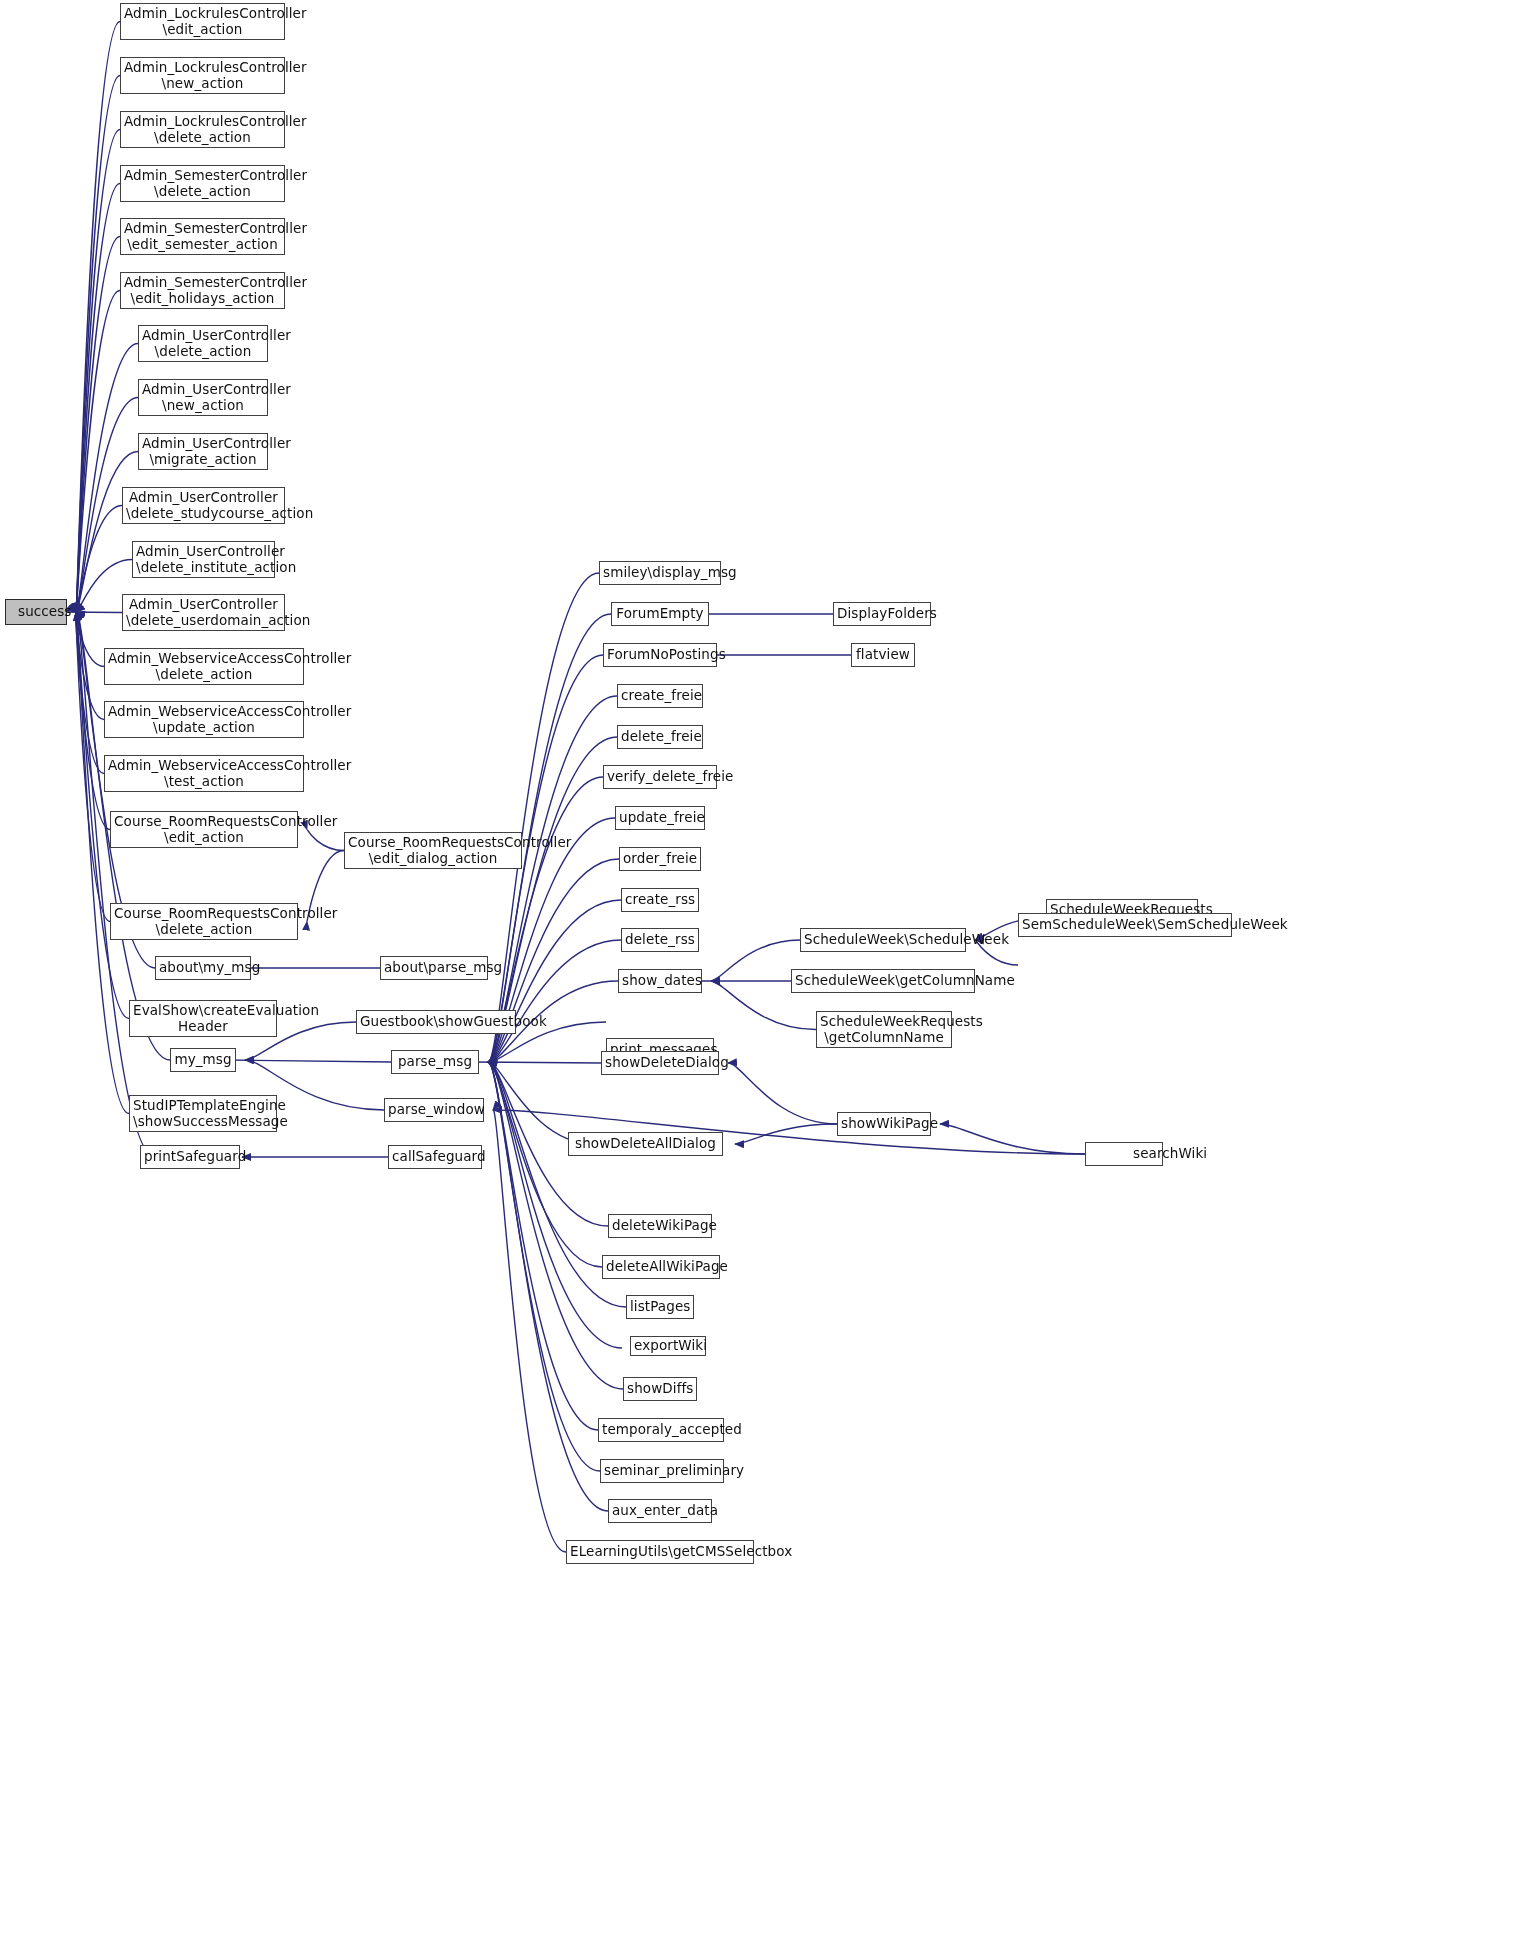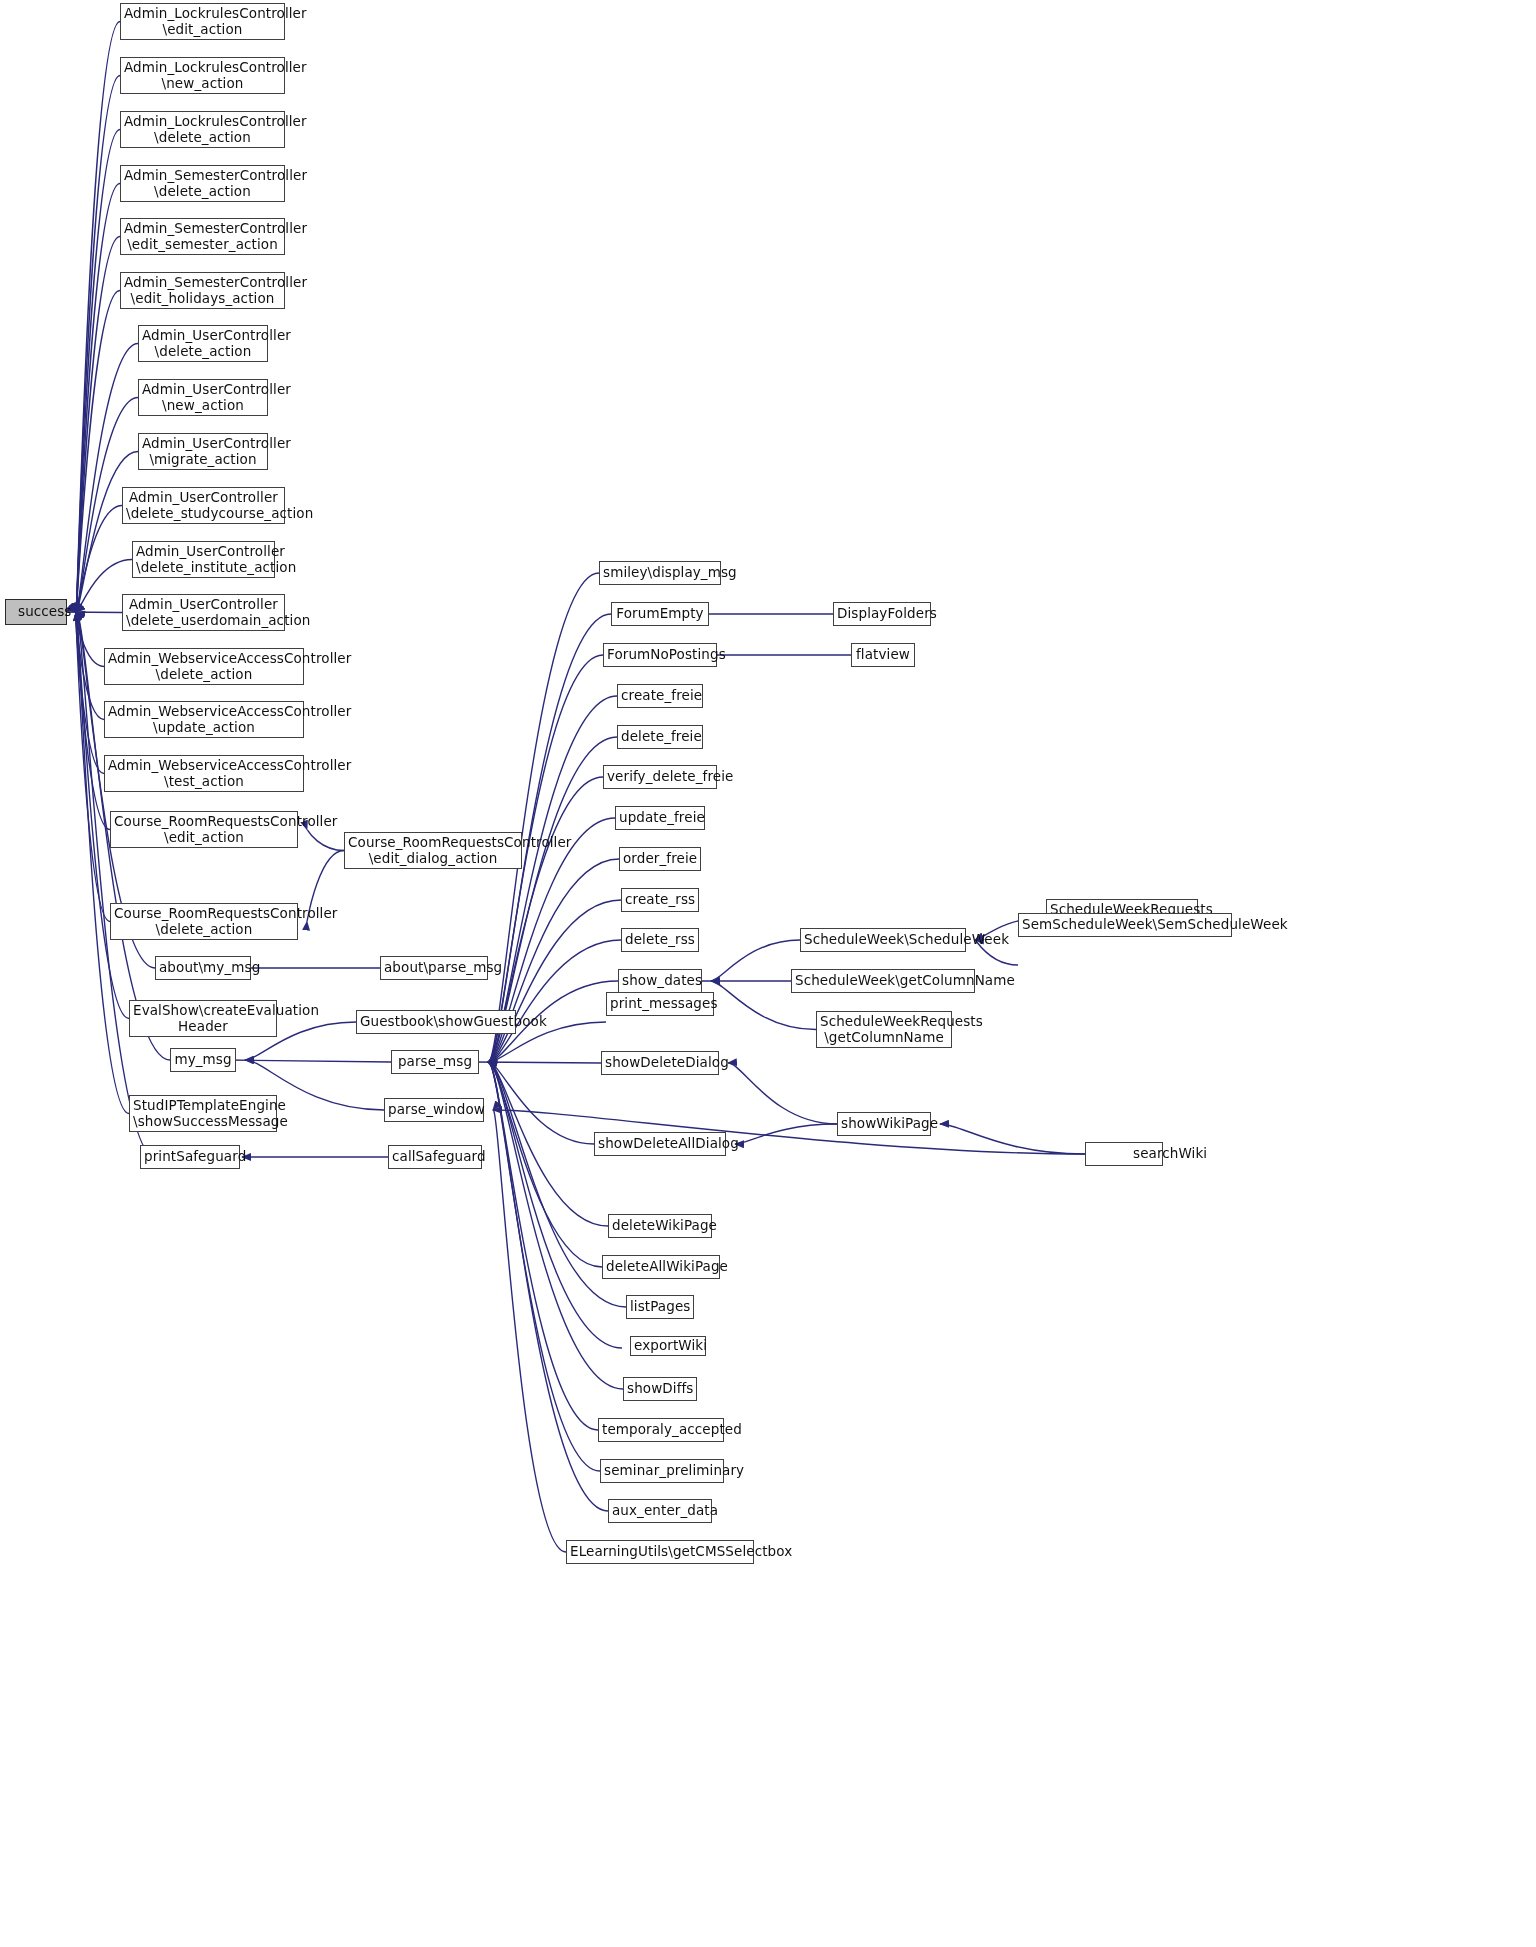--- a/index.html
+++ b/index.html
@@ -155,23 +155,23 @@
       <div class="node" style="left: 611px; top: 602px; width: 98px; height: 24px;"><span>ForumEmpty</span></div>
       <div class="node" style="left: 603px; top: 643px; width: 114px; height: 24px;"><span>ForumNoPostings</span></div>
       <div class="node" style="left: 617px; top: 684px; width: 86px; height: 24px;"><span>create_freie</span></div>
       <div class="node" style="left: 617px; top: 725px; width: 86px; height: 24px;"><span>delete_freie</span></div>
       <div class="node" style="left: 603px; top: 765px; width: 114px; height: 24px;"><span>verify_delete_freie</span></div>
       <div class="node" style="left: 615px; top: 806px; width: 90px; height: 24px;"><span>update_freie</span></div>
       <div class="node" style="left: 619px; top: 847px; width: 82px; height: 24px;"><span>order_freie</span></div>
       <div class="node" style="left: 621px; top: 888px; width: 78px; height: 24px;"><span>create_rss</span></div>
       <div class="node" style="left: 621px; top: 928px; width: 78px; height: 24px;"><span>delete_rss</span></div>
       <div class="node" style="left: 618px; top: 969px; width: 84px; height: 24px;"><span>show_dates</span></div>
-      <div class="node" style="left: 606px; top: 992px; width: 108px; height: 24px;"><span>print_messages</span></div>
+      <div class="node" style="left: 606px; top: 1038px; width: 108px; height: 24px;"><span>print_messages</span></div>
       <div class="node" style="left: 601px; top: 1051px; width: 118px; height: 24px;"><span>showDeleteDialog</span></div>
-      <div class="node" style="left: 594px; top: 1132px; width: 132px; height: 24px;"><span>showDeleteAllDialog</span></div>
+      <div class="node" style="left: 568px; top: 1132px; width: 155px; height: 24px;"><span>showDeleteAllDialog</span></div>
       <div class="node" style="left: 608px; top: 1214px; width: 104px; height: 24px;"><span>deleteWikiPage</span></div>
       <div class="node" style="left: 602px; top: 1255px; width: 118px; height: 24px;"><span>deleteAllWikiPage</span></div>
       <div class="node" style="left: 626px; top: 1295px; width: 68px; height: 24px;"><span>listPages</span></div>
       <div class="node" style="left: 622px; top: 1336px; width: 76px; height: 20px; margin-left: 8px;"><span>exportWiki</span></div>
       <div class="node" style="left: 623px; top: 1377px; width: 74px; height: 24px;"><span>showDiffs</span></div>
       <div class="node" style="left: 598px; top: 1418px; width: 126px; height: 24px;"><span>temporaly_accepted</span></div>
       <div class="node" style="left: 600px; top: 1459px; width: 124px; height: 24px;"><span>seminar_preliminary</span></div>
       <div class="node" style="left: 608px; top: 1499px; width: 104px; height: 24px;"><span>aux_enter_data</span></div>
       <div class="node" style="left: 566px; top: 1540px; width: 188px; height: 24px;"><span>ELearningUtils\getCMSSelectbox</span></div>
       <div class="node" style="left: 833px; top: 602px; width: 98px; height: 24px;"><span>DisplayFolders</span></div>

